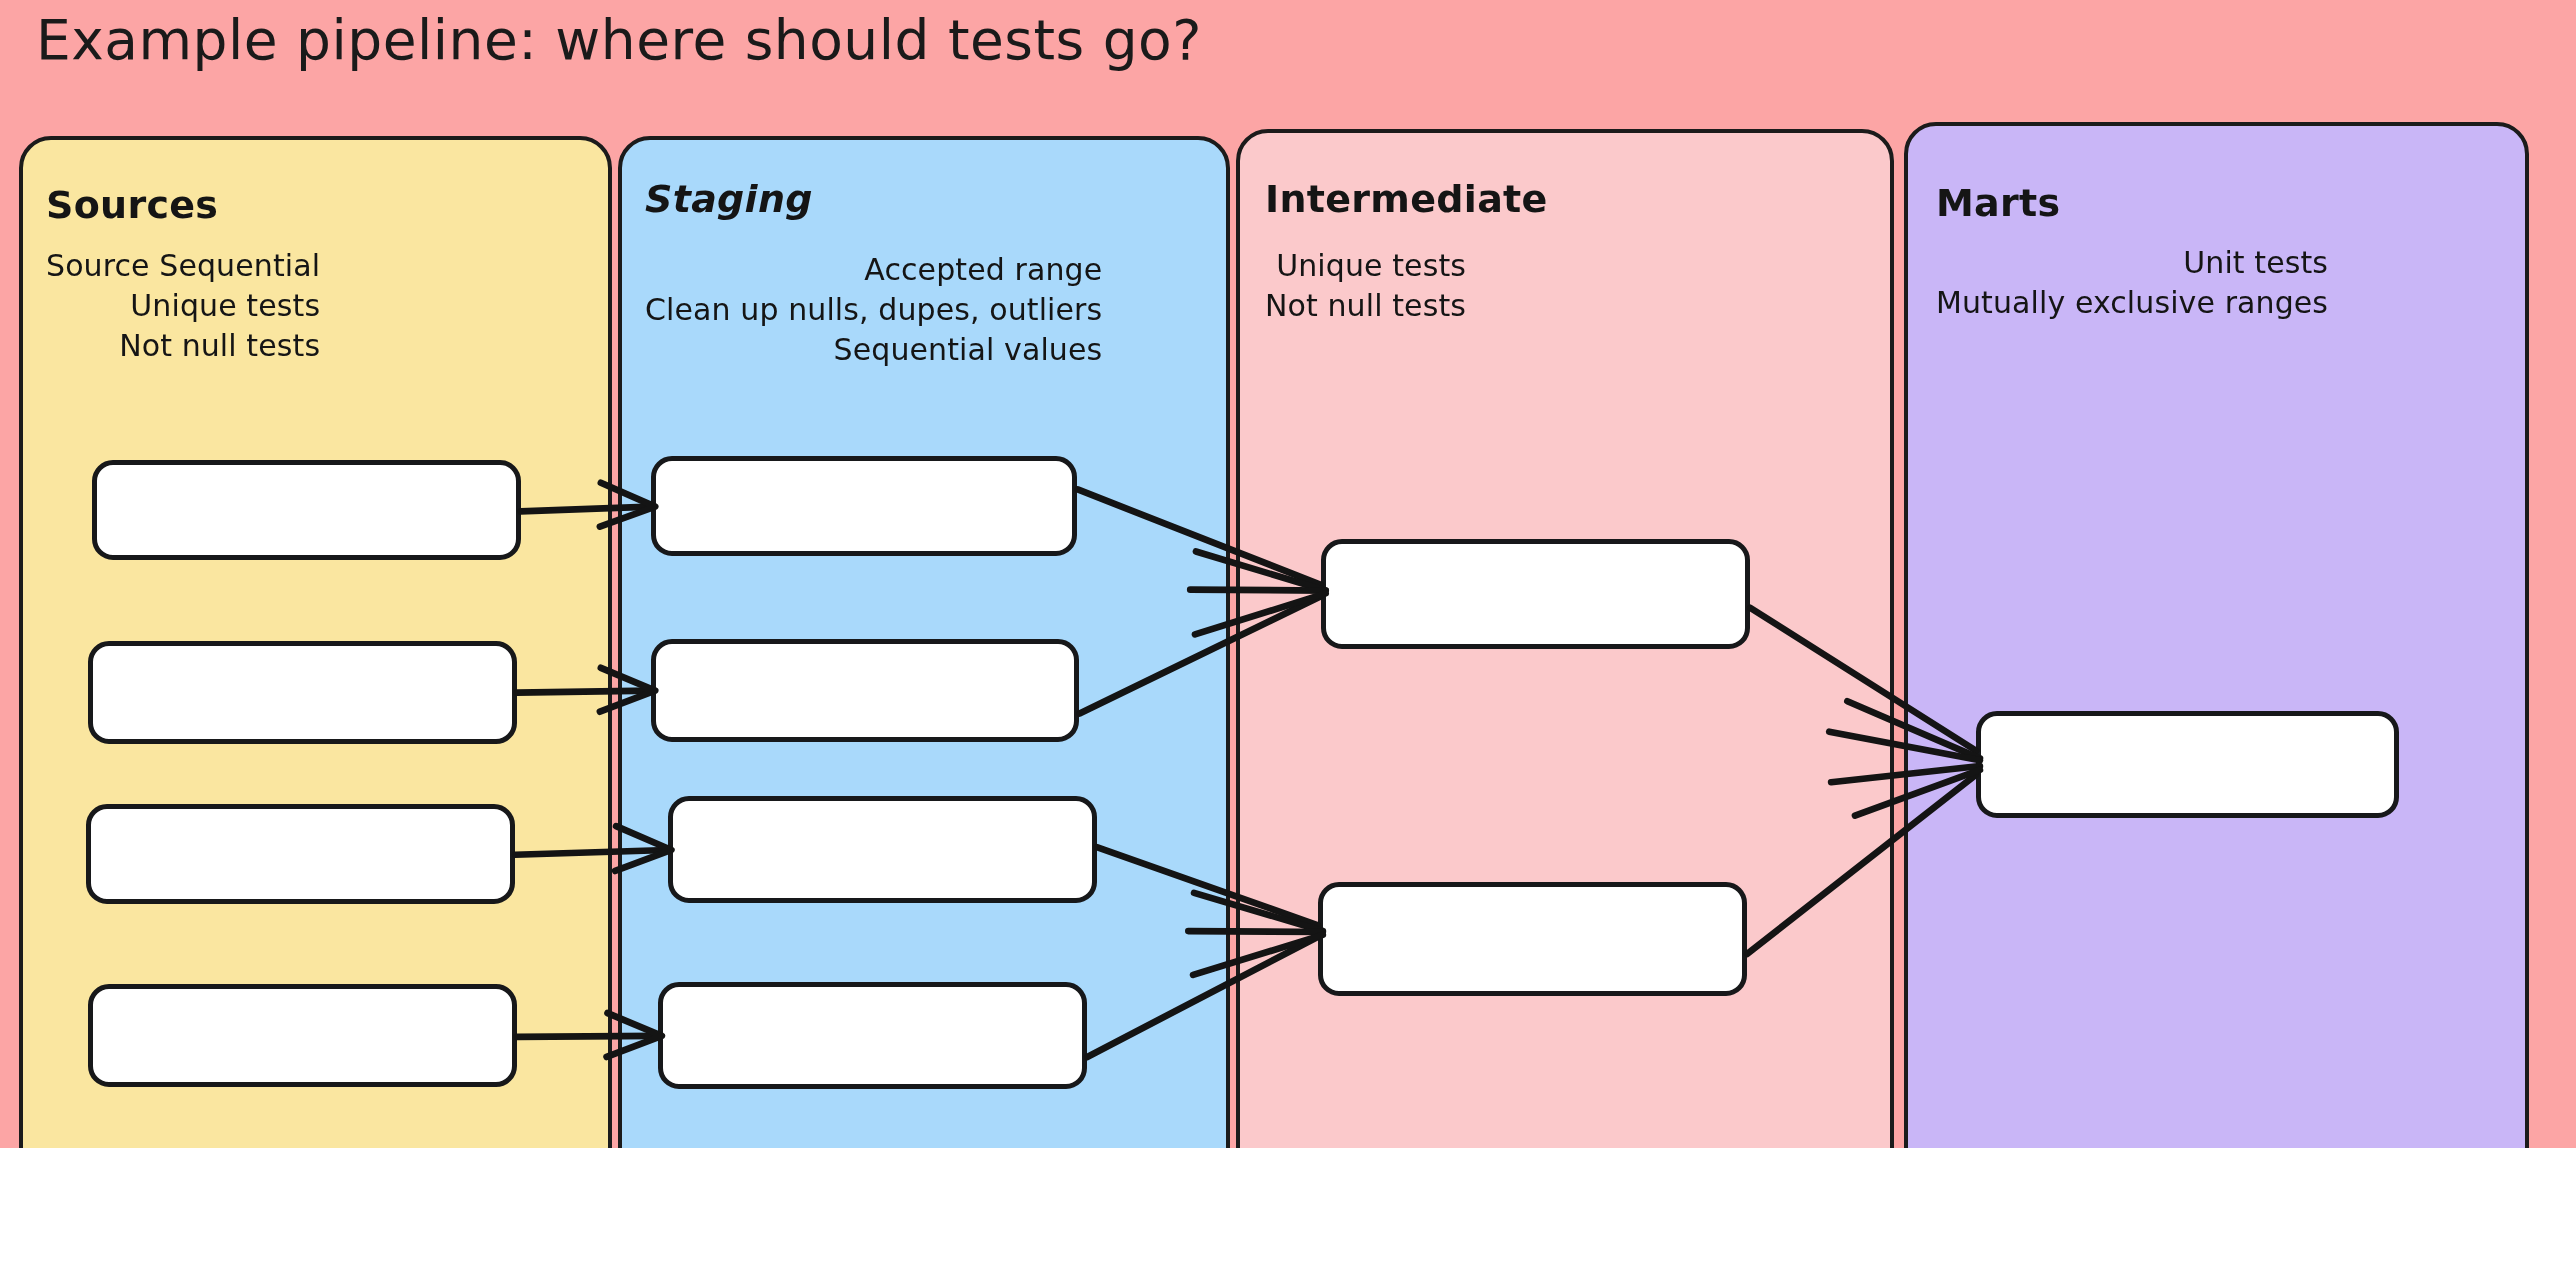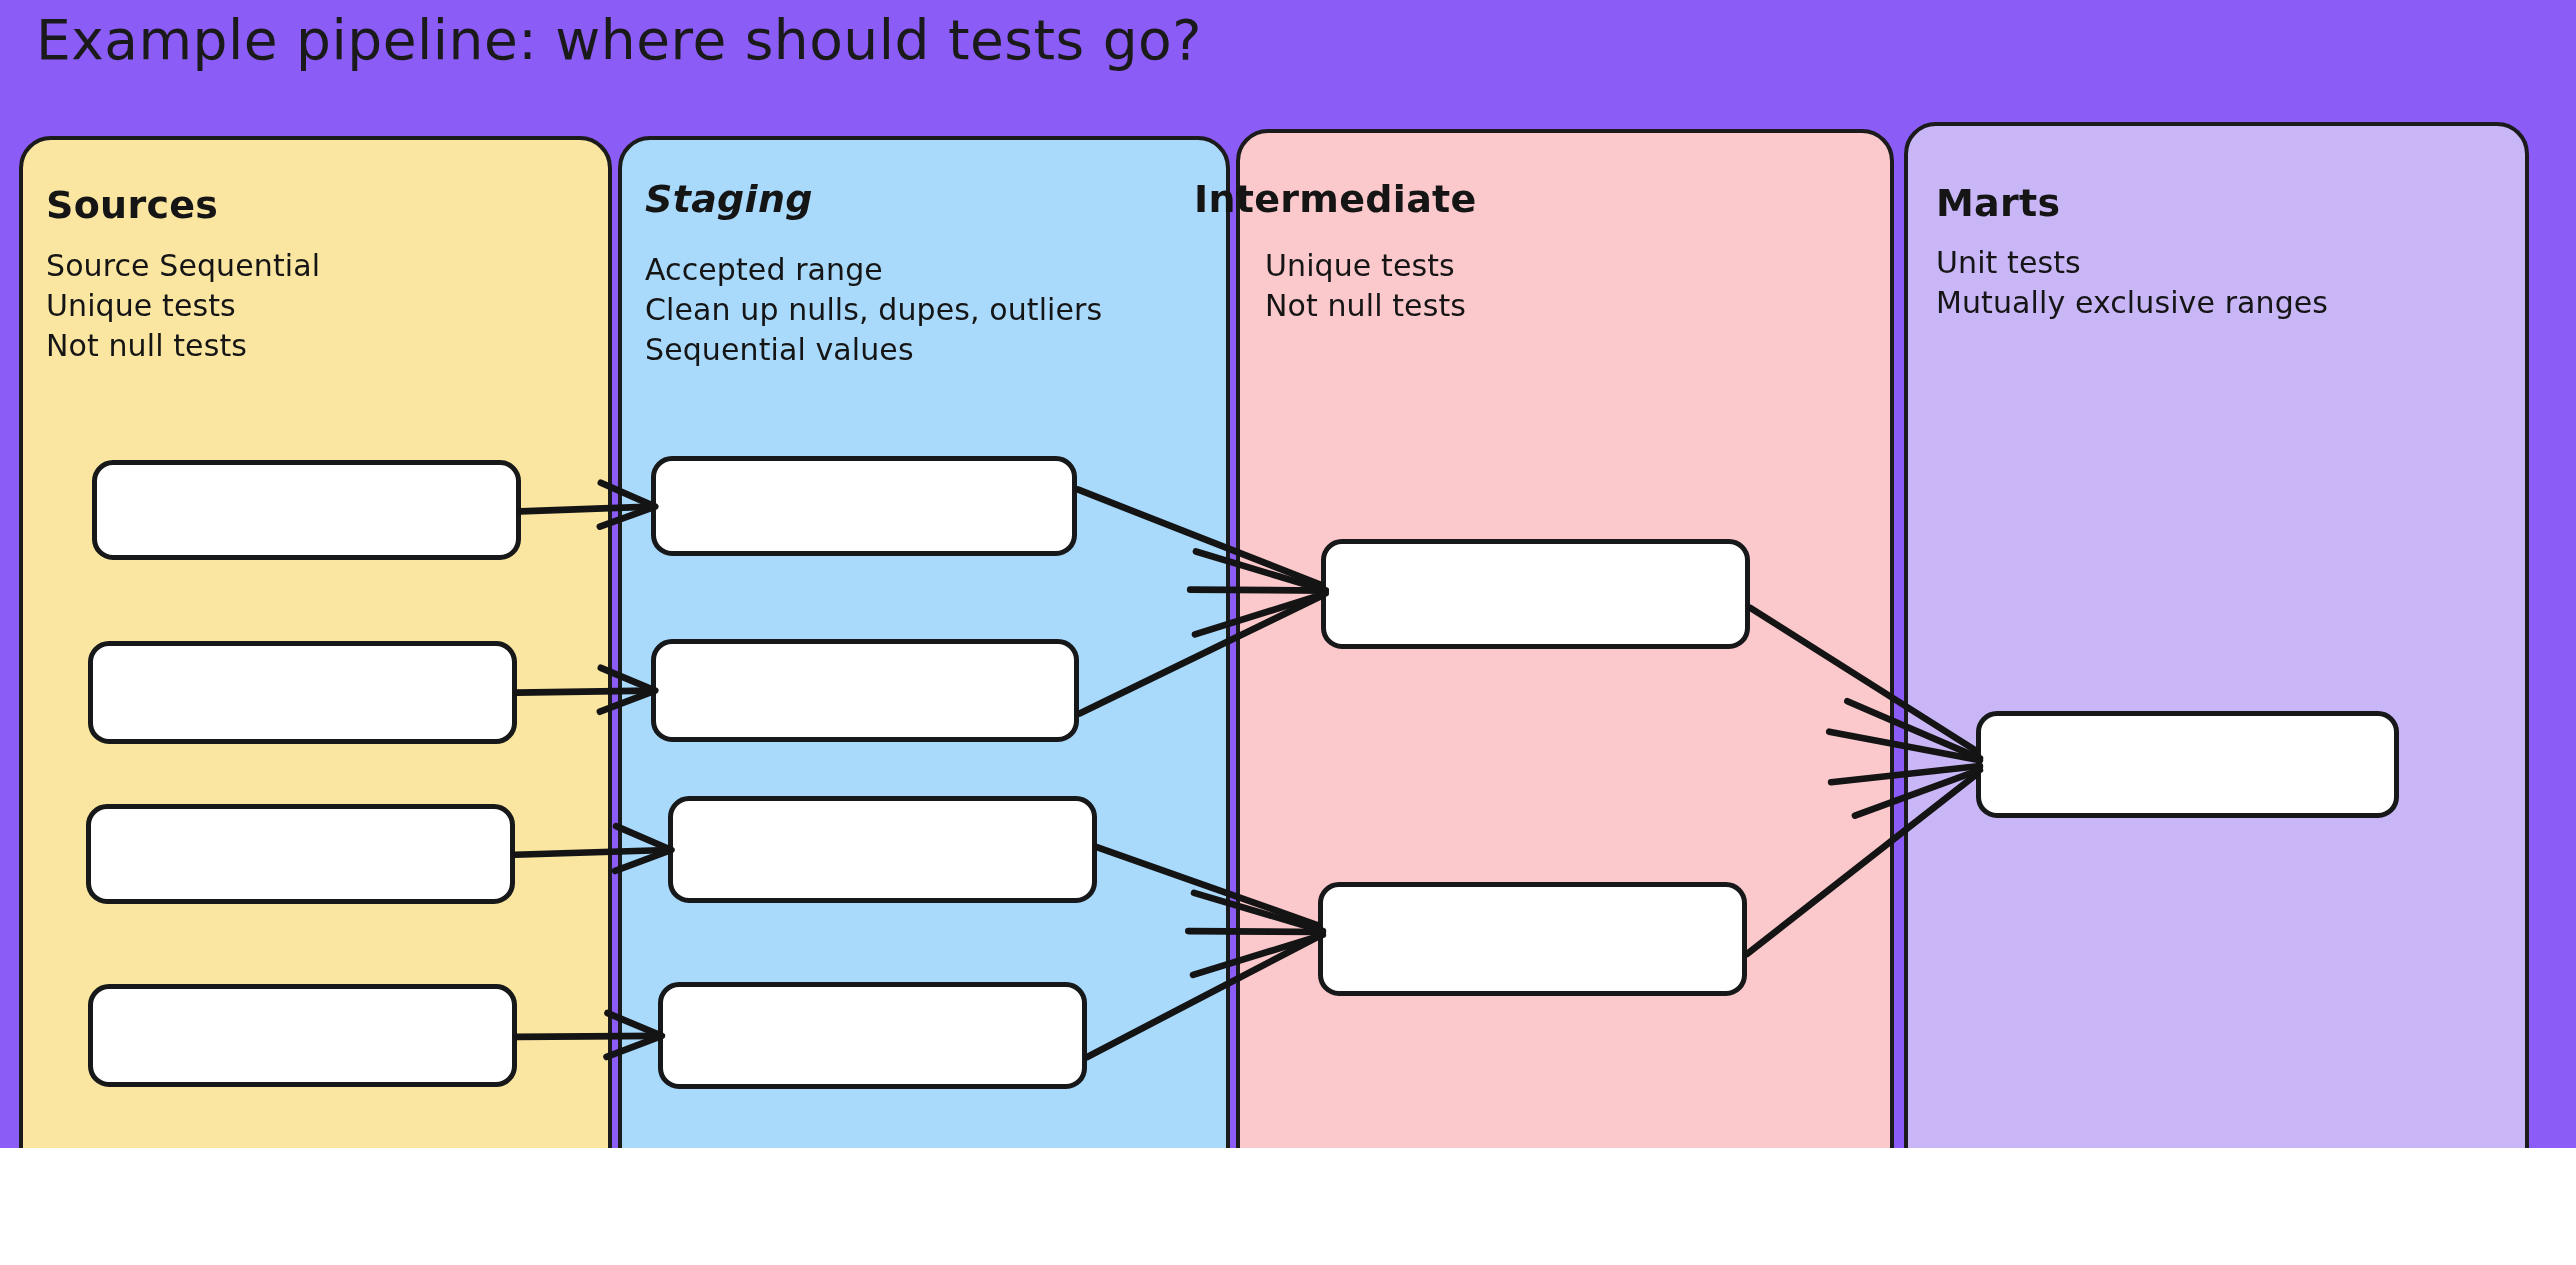--- a/index.html
+++ b/index.html
@@ -8,22 +8,23 @@
     padding: 0;
     background: #ffffff;
   }
   body {
     font-family: "DejaVu Sans", sans-serif;
   }
   #canvas {
     position: relative;
     width: 2576px;
     height: 1148px;
-    background: #8b5cf6;
+    background: #fca5a5;
     overflow: hidden;
+    text-align: right;
   }
   
   #diagram-title {
     position: absolute;
     left: 36px;
     top: 7.6px;
     font-family: "DejaVu Sans", sans-serif;
     font-size: 55px;
     font-weight: 400;
     letter-spacing: 0.5px;
@@ -103,21 +104,21 @@
     <span class="panel-note-line">Accepted range</span>
     <span class="panel-note-line">Clean up nulls, dupes, outliers</span>
     <span class="panel-note-line">Sequential values</span>
   </div>
   <div class="node" style="left:651px; top:456px; width:426px; height:100px;"></div>
   <div class="node" style="left:651px; top:639px; width:428px; height:103px;"></div>
   <div class="node" style="left:668px; top:796px; width:429px; height:107px;"></div>
   <div class="node" style="left:658px; top:982px; width:429px; height:107px;"></div>
 
   <div class="panel" style="left:1236px; top:129px; width:658px; height:1082px; background:#FBC9CB;"></div>
-  <div class="panel-heading" style="left:1194px; top:177px;">Intermediate</div>
+  <div class="panel-heading" style="left:1265px; top:177px;">Intermediate</div>
   <div class="panel-notes" style="left:1265px; top:246px;">
     <span class="panel-note-line">Unique tests</span>
     <span class="panel-note-line">Not null tests</span>
   </div>
   <div class="node" style="left:1321px; top:539px; width:429px; height:110px;"></div>
   <div class="node" style="left:1318px; top:882px; width:429px; height:114px;"></div>
 
   <div class="panel" style="left:1904px; top:122px; width:625px; height:1087px; background:#C9B6F7;"></div>
   <div class="panel-heading" style="left:1936px; top:181px;">Marts</div>
   <div class="panel-notes" style="left:1936px; top:243px;">

